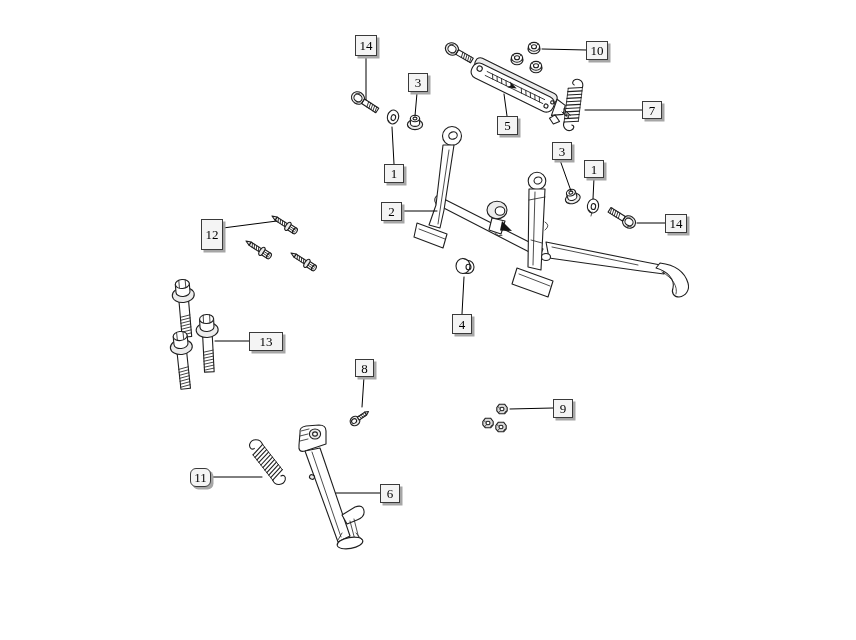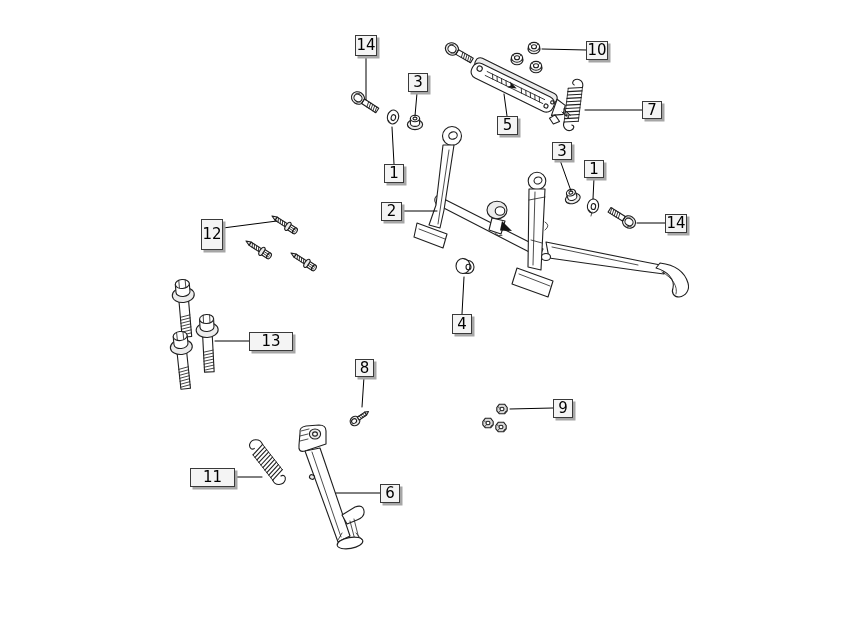--- a/index.html
+++ b/index.html
@@ -16,21 +16,21 @@
   #art .arrow { fill:#141414; stroke:none; }
   #art .thin { stroke-width:0.8; }
   #art .leader { stroke:var(--line-color,#000000); stroke-width:1; fill:none; }
   .callout {
     position:absolute; box-sizing:border-box;
     display:flex; align-items:center; justify-content:center;
     background:var(--callout-bg,#f4f4f4);
     border:1px solid var(--callout-border,#3a3a3a);
     box-shadow:2.5px 2.5px 0 var(--callout-shadow,#a6a6a6);
     color:var(--callout-text,#000000);
-    font-size:15px; line-height:1; cursor:pointer; user-select:none;
+    font-size:13px; line-height:1; cursor:pointer; user-select:none;font-family:Liberation Serif, serif;
   }
 </style>
 </head>
 <body style="background: rgb(255, 255, 255);">
 
 <div class="stage" id="stage">
   <svg id="art" width="856" height="640" viewBox="0 0 856 640">
     <defs>
       <g id="bolt14">
         <ellipse class="fg" cx="0" cy="0" rx="6.8" ry="6"></ellipse>
@@ -241,20 +241,20 @@
       <div class="callout" style="left: 408px; top: 73px; width: 20px; height: 19px;">3</div>
       <div class="callout" style="left: 384px; top: 164px; width: 20px; height: 19px;">1</div>
       <div class="callout" style="left: 586px; top: 41px; width: 22px; height: 19px; text-align: right;">10</div>
       <div class="callout" style="left: 497px; top: 116px; width: 21px; height: 19px;">5</div>
       <div class="callout" style="left: 642px; top: 101px; width: 20px; height: 18px;">7</div>
       <div class="callout" style="left: 381px; top: 202px; width: 21px; height: 19px;">2</div>
       <div class="callout" style="left: 552px; top: 142px; width: 20px; height: 18px;">3</div>
       <div class="callout" style="left: 584px; top: 160px; width: 20px; height: 18px;">1</div>
       <div class="callout" style="left: 665px; top: 214px; width: 22px; height: 19px;">14</div>
       <div class="callout" style="left: 201px; top: 219px; width: 22px; height: 31px;">12</div>
-      <div class="callout" style="left: 249px; top: 332px; width: 44px; height: 19px;">13</div>
+      <div class="callout" style="left: 249px; top: 332px; width: 34px; height: 19px;">13</div>
       <div class="callout" style="left: 452px; top: 314px; width: 20px; height: 20px;">4</div>
       <div class="callout" style="left: 355px; top: 359px; width: 19px; height: 18px;">8</div>
       <div class="callout" style="left: 553px; top: 399px; width: 20px; height: 19px;">9</div>
-      <div class="callout" style="left: 190px; top: 468px; width: 45px; height: 19px;">11</div>
+      <div class="callout" style="left: 190px; top: 468px; width: 21px; height: 19px; border-radius: 6px;">11</div>
       <div class="callout" style="left: 380px; top: 484px; width: 20px; height: 19px;">6</div>
     </div>
 </div>
 
 </body></html>

